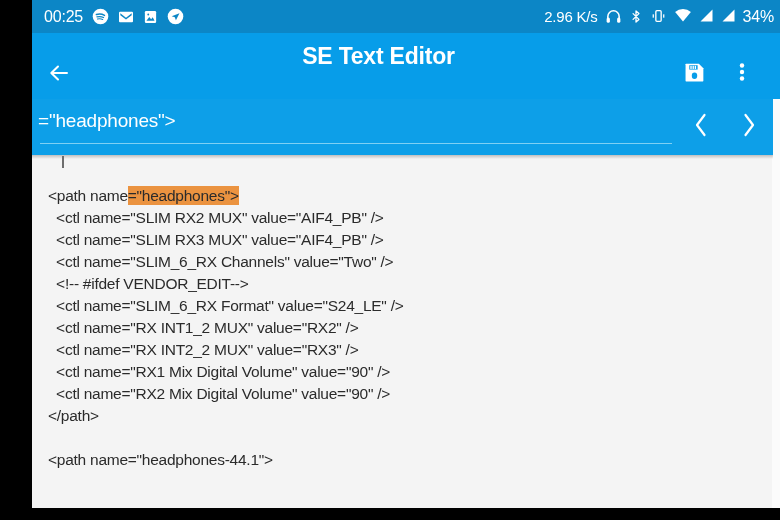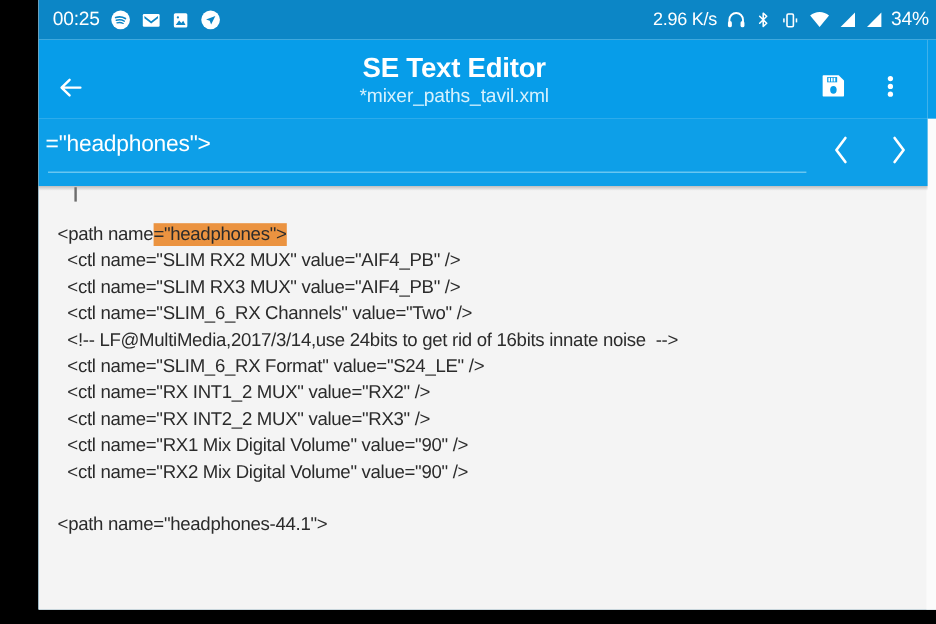--- a/index.html
+++ b/index.html
@@ -75,21 +75,21 @@
   }
   #status-clock {
     color: #ffffff;
     font-size: 16px;
     letter-spacing: -0.2px;
     font-weight: 400;
   }
   #status-right {
     margin-left: auto;
     display: flex;
-    align-items: center;
+    align-items: flex-start;
     gap: 7px;
   }
   .net-speed {
     color: #ffffff;
     font-size: 15px;
     letter-spacing: -0.2px;
     white-space: nowrap;
   }
   .battery-pct {
     color: #ffffff;
@@ -394,21 +394,20 @@
       <div id="back-button">
         <span>
           <svg width="26" height="24" viewBox="0 0 24 24">
             <path d="M20 12 H5 M11 5.5 L4.3 12 L11 18.5" stroke="#ffffff" stroke-width="2" fill="none" stroke-linecap="round" stroke-linejoin="round"></path>
           </svg>
         </span>
       </div>
 
       <div id="titles">
         <div id="app-title">SE Text Editor</div>
-        <div id="app-subtitle">*mixer_paths_tavil.xml</div>
       </div>
 
       <div id="appbar-actions">
         <div class="appbar-btn">
           <span>
             <svg width="25" height="25" viewBox="0 0 24 24">
               <path d="M4 3.5 h12.2 L20.5 7.8 V20 a0.6 0.6 0 0 1 -0.6 0.6 H4 a0.6 0.6 0 0 1 -0.6 -0.6 V4.1 A0.6 0.6 0 0 1 4 3.5 Z" fill="#ffffff"></path>
               <rect x="7" y="5" width="8" height="4.2" fill="#079de9"></rect>
               <rect x="8" y="5.6" width="1.3" height="3" fill="#ffffff"></rect>
               <rect x="10.1" y="5.6" width="1.3" height="3" fill="#ffffff"></rect>
@@ -454,26 +453,27 @@
     <div id="bar-shadow"></div>
 
     <div id="editor">
       <div id="code">
           <div class="code-line blank"><span>    </span></div>
           <div class="code-line blank"><span></span></div>
           <div class="code-line"><span>&lt;path name</span><span class="hl">="headphones"&gt;</span></div>
           <div class="code-line"><span>  &lt;ctl name="SLIM RX2 MUX" value="AIF4_PB" /&gt;</span></div>
           <div class="code-line"><span>  &lt;ctl name="SLIM RX3 MUX" value="AIF4_PB" /&gt;</span></div>
           <div class="code-line"><span>  &lt;ctl name="SLIM_6_RX Channels" value="Two" /&gt;</span></div>
-          <div class="code-line"><span>  &lt;!-- LF@MultiMedia,2017/3/14,use 24bits to get rid of 16bits innate noise  --&gt;</span></div>
+          <div class="code-line"><span>  &lt;!-- #ifdef VENDOR_EDIT--&gt;</span></div>
           <div class="code-line"><span>  &lt;ctl name="SLIM_6_RX Format" value="S24_LE" /&gt;</span></div>
           <div class="code-line"><span>  &lt;ctl name="RX INT1_2 MUX" value="RX2" /&gt;</span></div>
           <div class="code-line"><span>  &lt;ctl name="RX INT2_2 MUX" value="RX3" /&gt;</span></div>
           <div class="code-line"><span>  &lt;ctl name="RX1 Mix Digital Volume" value="90" /&gt;</span></div>
           <div class="code-line"><span>  &lt;ctl name="RX2 Mix Digital Volume" value="90" /&gt;</span></div>
+          <div class="code-line"><span>&lt;/path&gt;</span></div>
           <div class="code-line blank"><span></span></div>
           <div class="code-line"><span>&lt;path name="headphones-44.1"&gt;</span></div>
         </div>
       <div id="editor-right-edge"></div>
     </div>
     <div id="caret"></div>
 
   </div>
 
   <div id="bezel-seam"></div>

